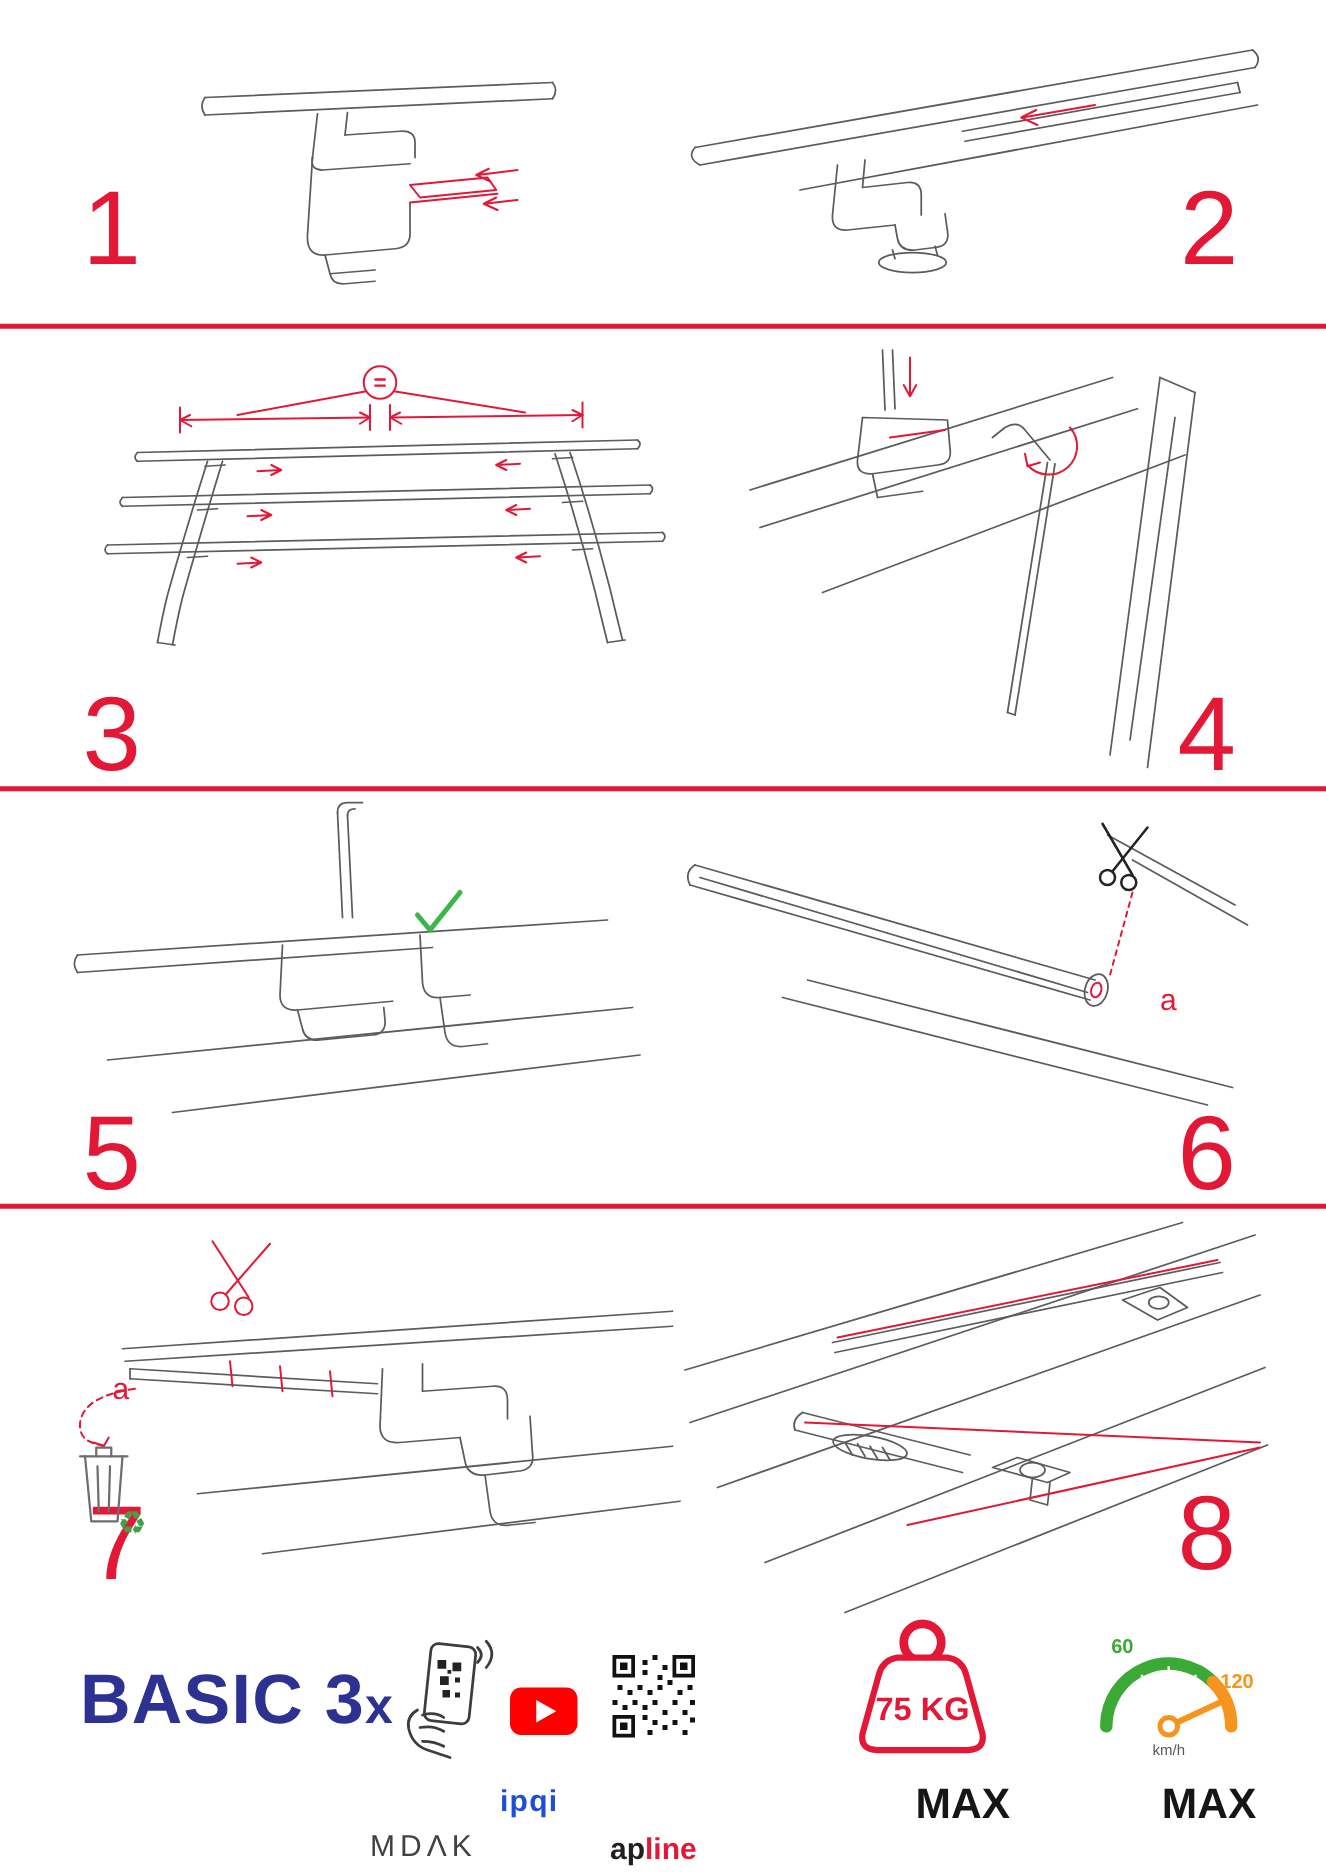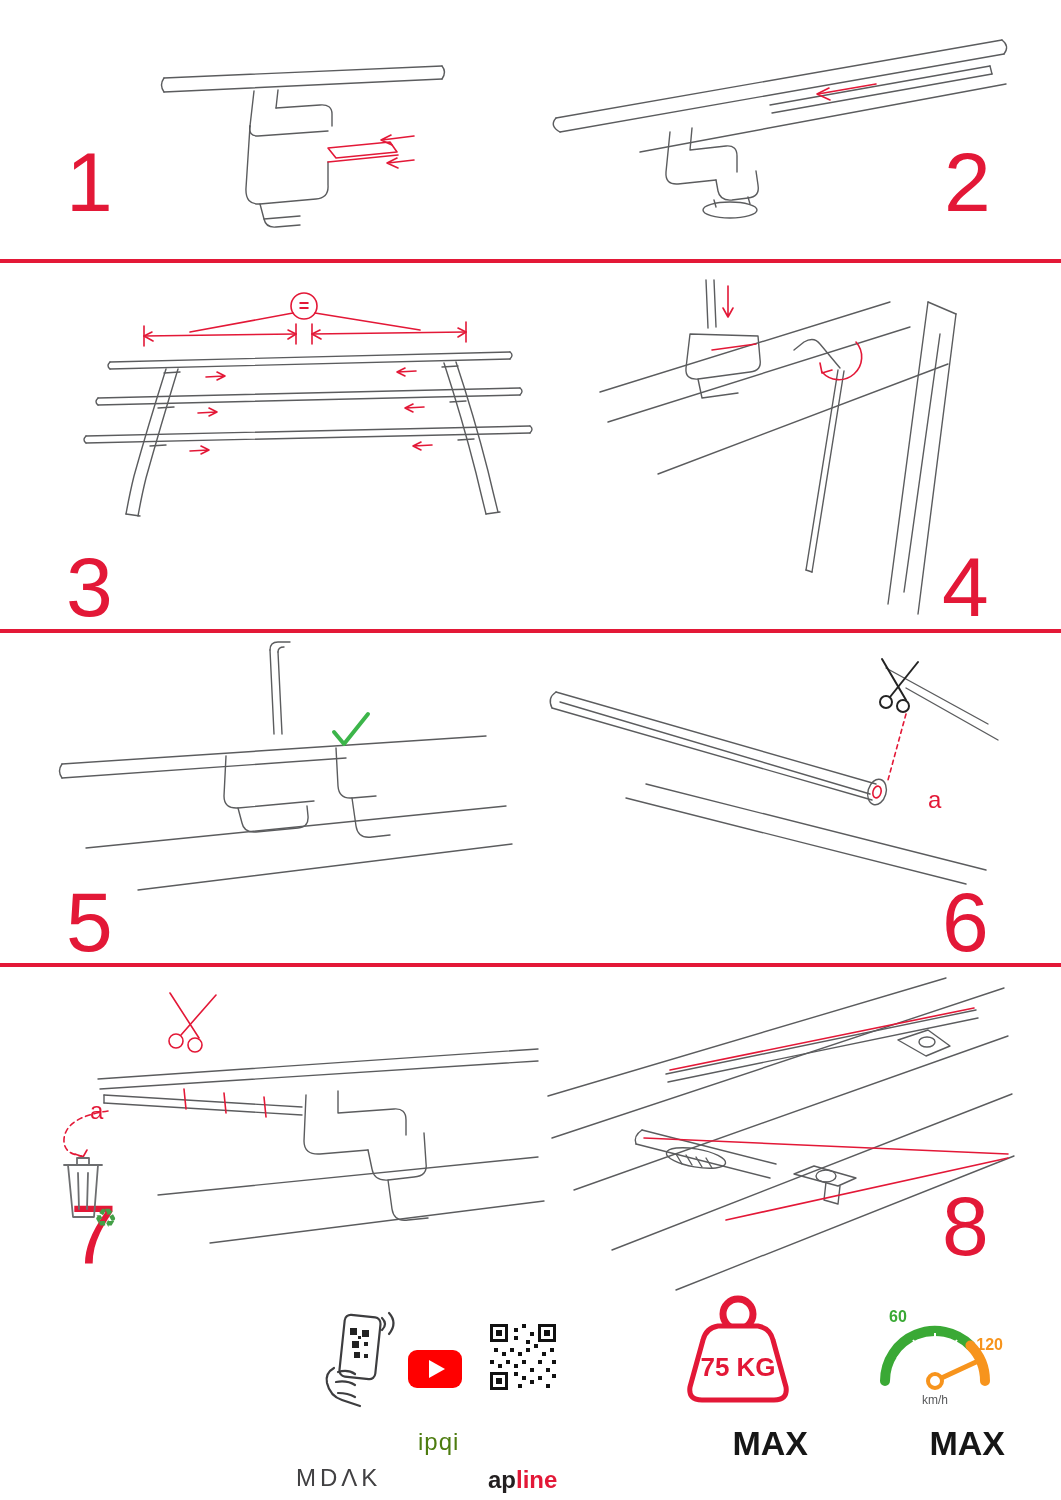--- a/index.html
+++ b/index.html
@@ -48,21 +48,21 @@
   .brand-line2 .sub-red{color:#e31837;}
 
   #phone-icon{left:312px;top:1310px;width:84px;height:102px}
   #youtube-icon{left:408px;top:1350px;width:54px;height:38px}
   #qr-icon{left:490px;top:1324px;width:66px;height:66px}
   #weight-icon{left:668px;top:1292px;width:140px;height:120px}
   #speed-icon{left:875px;top:1296px;width:130px;height:115px}
 
   .partner-label{position:absolute;font-size:24px;color:#414042;}
   #mdak{left:296px;top:1428px;letter-spacing:4px;font-weight:500;margin-top:36px;}
-  #ipqi{left:418px;top:1428px;color:#4d7c0f;font-weight:400;letter-spacing:1px;}
+  #ipqi{left:400px;top:1428px;color:#1d4ed8;font-weight:700;letter-spacing:1px;}
   #apline{left:488px;top:1466px;font-weight:600;}
   #apline .ap{color:#231f20;} #apline .line{color:#e31837;}
 
   .max-label{position:absolute;font-size:34px;font-weight:700;color:#161616;text-align:right;}
   #weight-max{left:672px;top:1424px;width:136px;}
   #speed-max{left:875px;top:1424px;width:130px;}
 </style>
 </head>
 <body>
 
@@ -303,20 +303,23 @@
       <path d="M280 204 L278 222 L292 226 L294 208"></path>
     </g>
     <g class="red">
       <path d="M98 160 L462 176"></path>
       <path d="M180 242 L462 180"></path>
       <path d="M124 92 L428 30"></path>
     </g>
   </svg>
 
   <div id="brand">
+    <div class="brand-line1">
+      <span class="brand-main">BASIC 3</span><span class="brand-suffix">x</span>
+    </div>
   </div>
 
   <svg id="phone-icon" viewBox="0 0 84 102">
     <g stroke="#3d3d3f" fill="none" stroke-width="2.2" stroke-linecap="round" stroke-linejoin="round">
       <rect x="30" y="6" width="36" height="62" rx="6" transform="rotate(6 48 37)"></rect>
       <path d="M70 8 q6 6 0 12"></path>
       <path d="M77 3 q9 10 0 21"></path>
       <path d="M22 58 q-9 5 -7 15 q3 13 15 17 l18 6"></path>
       <path d="M26 62 q10 -3 17 2"></path>
       <path d="M24 72 q11 -2 19 3"></path>

